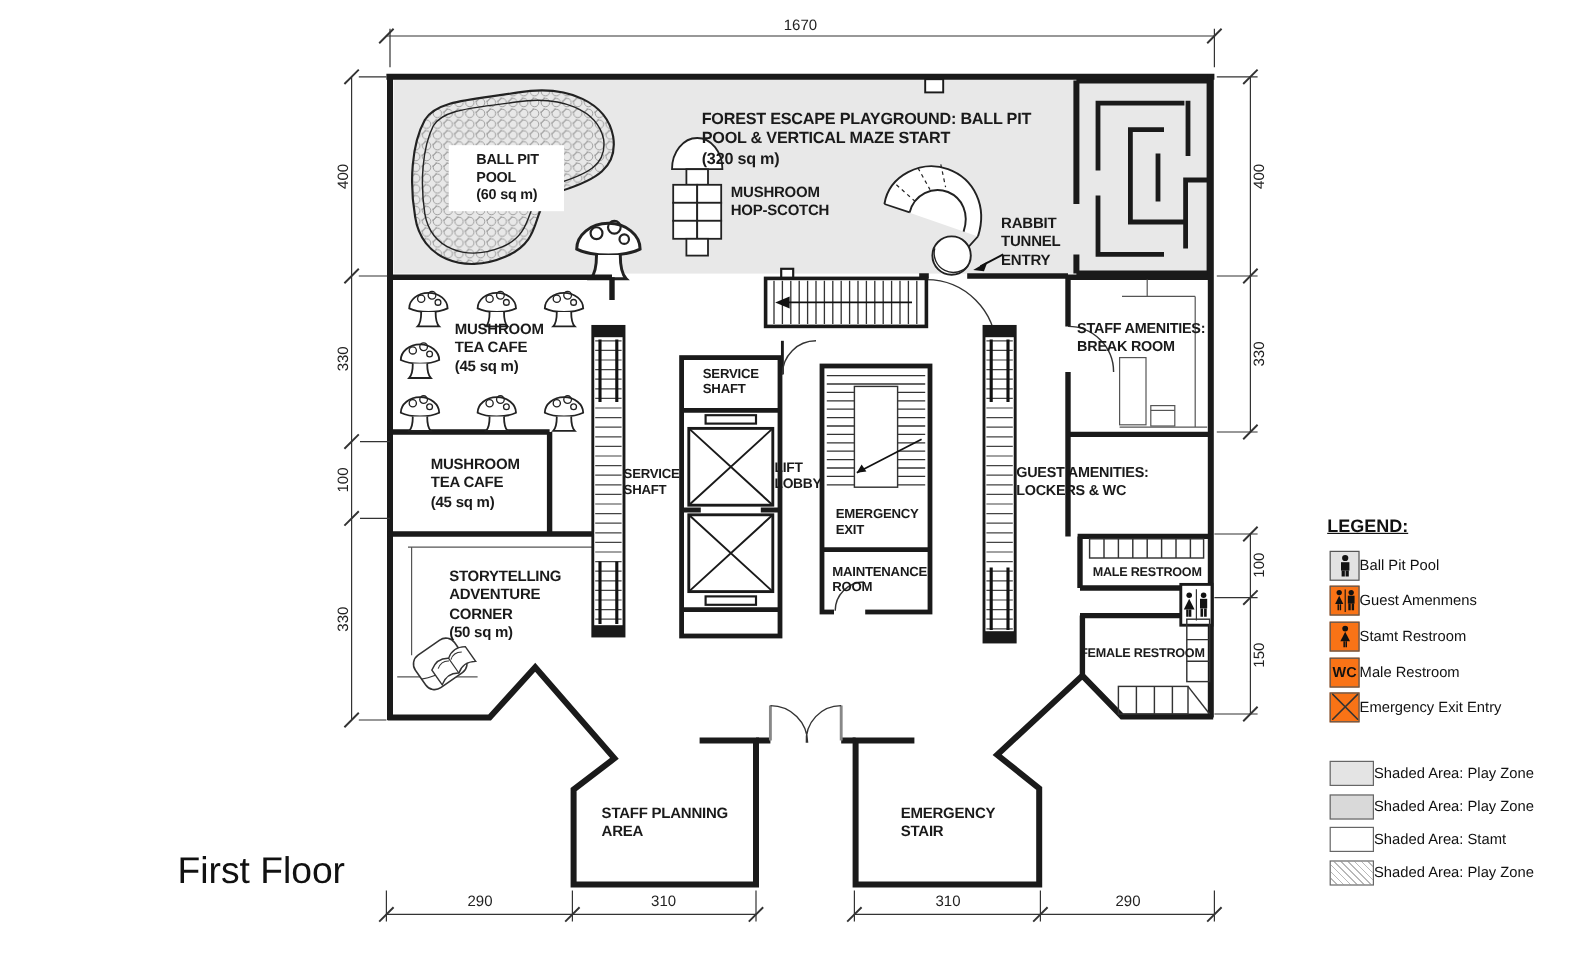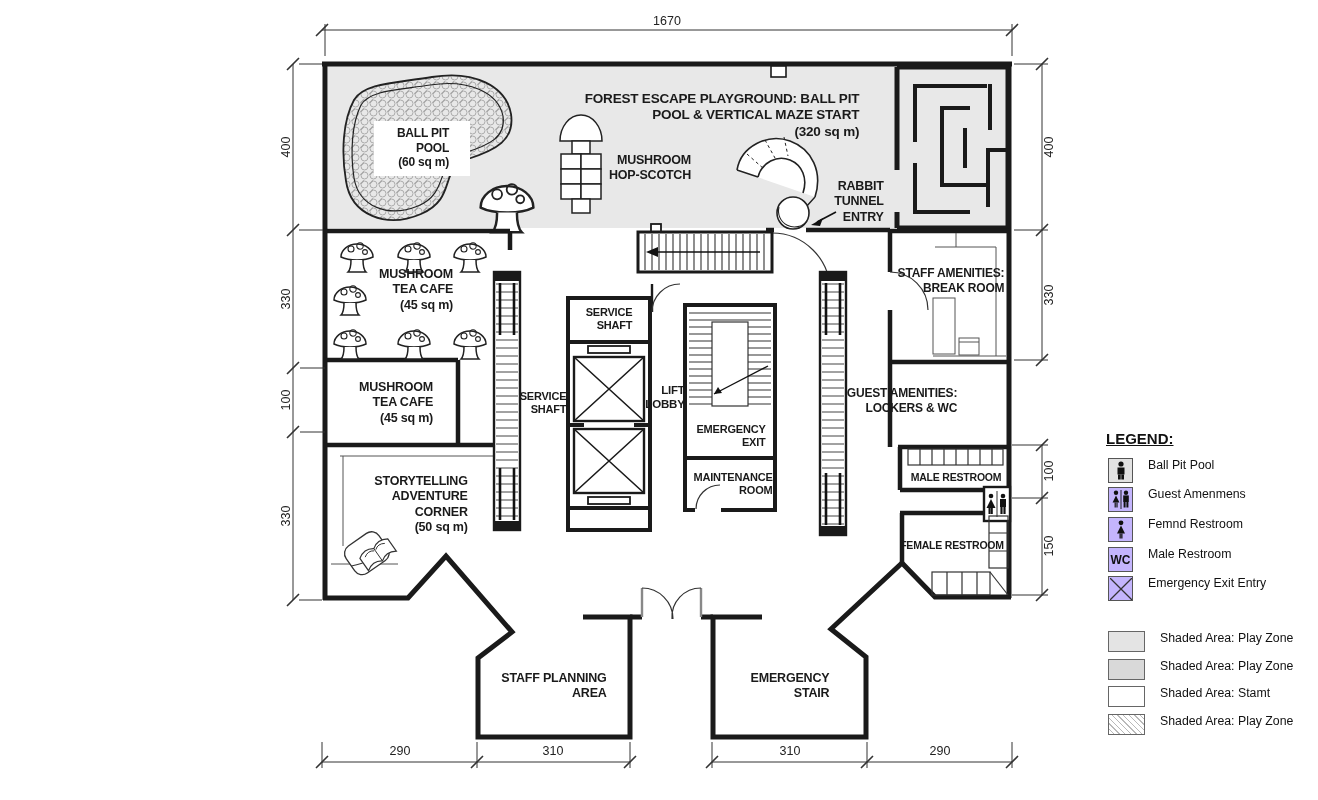--- a/index.html
+++ b/index.html
@@ -1,30 +1,30 @@
 <!DOCTYPE html>
 <html><head>
 <meta charset="utf-8">
 <style>
   html,body{margin:0;padding:0;background:#ffffff;}
   #stage{position:relative;width:1318px;height:800px;background:#ffffff;overflow:hidden;
          font-family:"Liberation Sans","DejaVu Sans",sans-serif;}
   #plan-svg{position:absolute;left:0;top:0;}
-  .lbl{position:absolute;transform:translate(-50%,-50%);text-align:right;white-space:pre-line;
+  .lbl{position:absolute;transform:translate(-50%,-50%);text-align:left;white-space:pre-line;
        color:#1a1a1a;font-weight:bold;line-height:1.22;letter-spacing:-0.2px;}
   .dim{position:absolute;transform:translate(-50%,-50%);color:#222;font-weight:normal;
        font-size:12.5px;letter-spacing:0;}
   .dim-v{transform:translate(-50%,-50%) rotate(-90deg);}
   #floor-title{position:absolute;transform:none;font-size:31px;font-weight:normal;color:#111;
        letter-spacing:0;}
   
   .leg-title{position:absolute;font-size:15px;font-weight:bold;color:#111;
        text-decoration:underline;letter-spacing:0;}
-  .leg-row{position:absolute;display:flex;align-items:flex-start;gap:15px;height:26px;}
-  .leg-ic{width:25px;height:25px;flex:0 0 25px;border:1.6px solid #555;background:#c4b5fd;
+  .leg-row{position:absolute;display:flex;align-items:center;height:26px;}
+  .leg-ic{width:25px;height:25px;flex:0 0 25px;border:1.6px solid #555;background:#f97316;
        display:flex;align-items:center;justify-content:center;box-sizing:border-box;}
   .leg-ic.shaded{background:#e2e2e2;}
   .leg-ic.wide{width:37px;flex:0 0 37px;height:21px;border:1.4px solid #666;}
   .leg-lab{font-size:12.3px;color:#111;font-weight:normal;white-space:nowrap;}
   .wc-t{font-size:12px;font-weight:bold;color:#111;}
   .sw1{background:#e8e8e8;} .sw2{background:#e4e4e4;} .sw3{background:#d9d9d9;}
   .sw4{background:#ffffff;}
   .sw5{background:repeating-linear-gradient(45deg,#ffffff 0 3px,#b9b9b9 3px 4px);}
 </style>
 </head>
@@ -309,20 +309,21 @@
 <div class="dim dim-v" style="left:286px;top:516px">330</div>
 <div class="dim dim-v" style="left:1049px;top:147px">400</div>
 <div class="dim dim-v" style="left:1049px;top:295px">330</div>
 <div class="dim dim-v" style="left:1049px;top:471px">100</div>
 <div class="dim dim-v" style="left:1049px;top:546px">150</div>
 <div class="dim" style="left:400px;top:751px">290</div>
 <div class="dim" style="left:553px;top:751px">310</div>
 <div class="dim" style="left:790px;top:751px">310</div>
 <div class="dim" style="left:940px;top:751px">290</div>
 
+<div id="floor-title" style="left:148px;top:708px">First Floor</div>
 
 <div class="leg-title" style="left:1106px;top:430px">LEGEND:</div>
 
 <div class="leg-row" style="left:1108px;top:458px">
   <span class="leg-ic shaded">
     <svg width="16" height="19" viewBox="0 0 16 19">
           <circle cx="8" cy="3" r="2.6" fill="#111"></circle>
           <rect x="4.5" y="6.5" width="7" height="7" fill="#111"></rect>
           <path d="M5,13.5 h2.7 v5 h-2.7 z M8.3,13.5 h2.7 v5 h-2.7 z" fill="#111"></path>
         </svg>
@@ -346,21 +347,21 @@
 </div>
 
 <div class="leg-row" style="left:1108px;top:517px">
   <span class="leg-ic">
     <svg width="14" height="19" viewBox="0 0 14 19">
           <circle cx="7" cy="2.8" r="2.4" fill="#111"></circle>
           <path d="M7,5.4 l-4,8 h8 z" fill="#111"></path>
           <path d="M5.5,13.4 h1.3 v5 h-1.3 z M7.2,13.4 h1.3 v5 h-1.3 z" fill="#111"></path>
         </svg>
   </span>
-  <span class="leg-lab">Femnd Restroom</span>
+  <span class="leg-lab">Stamt Restroom</span>
 </div>
 
 <div class="leg-row" style="left:1108px;top:547px">
   <span class="leg-ic">
         <span class="wc-t">WC</span>
       </span>
   <span class="leg-lab">Male Restroom</span>
 </div>
 
 <div class="leg-row" style="left:1108px;top:576px">

